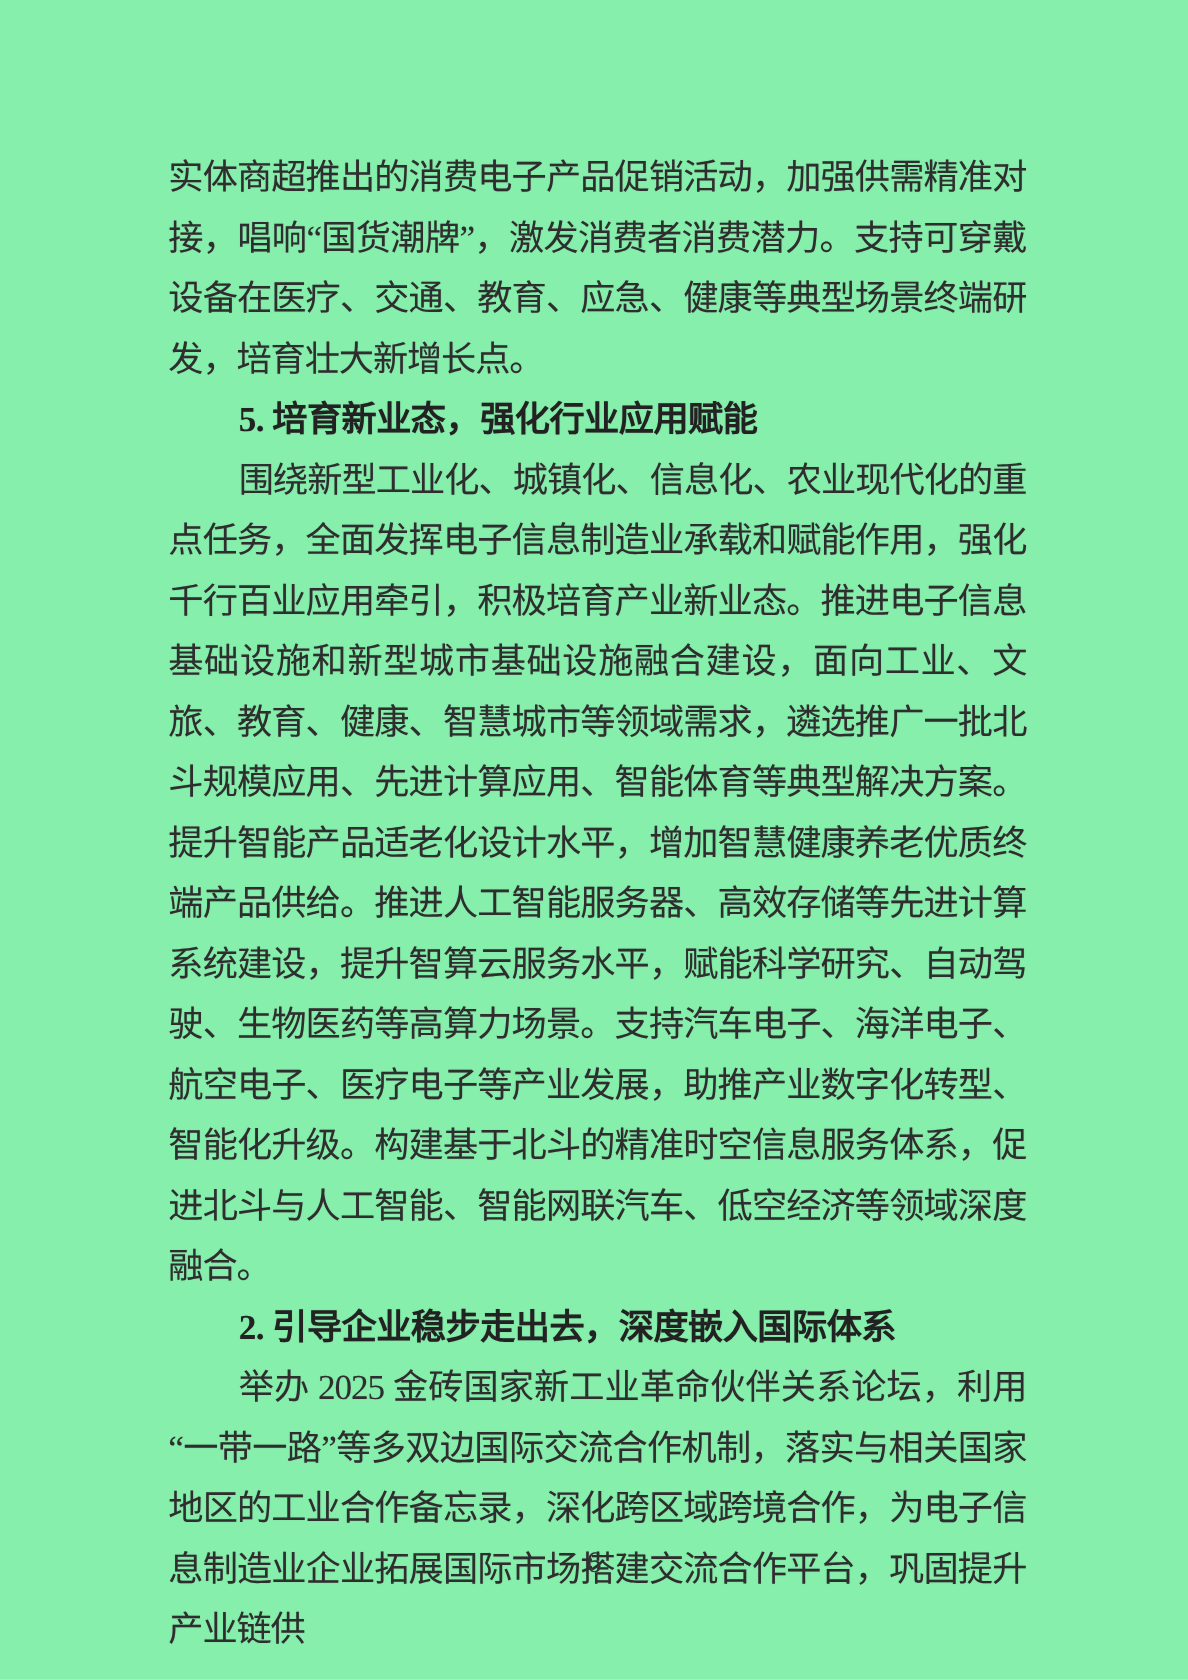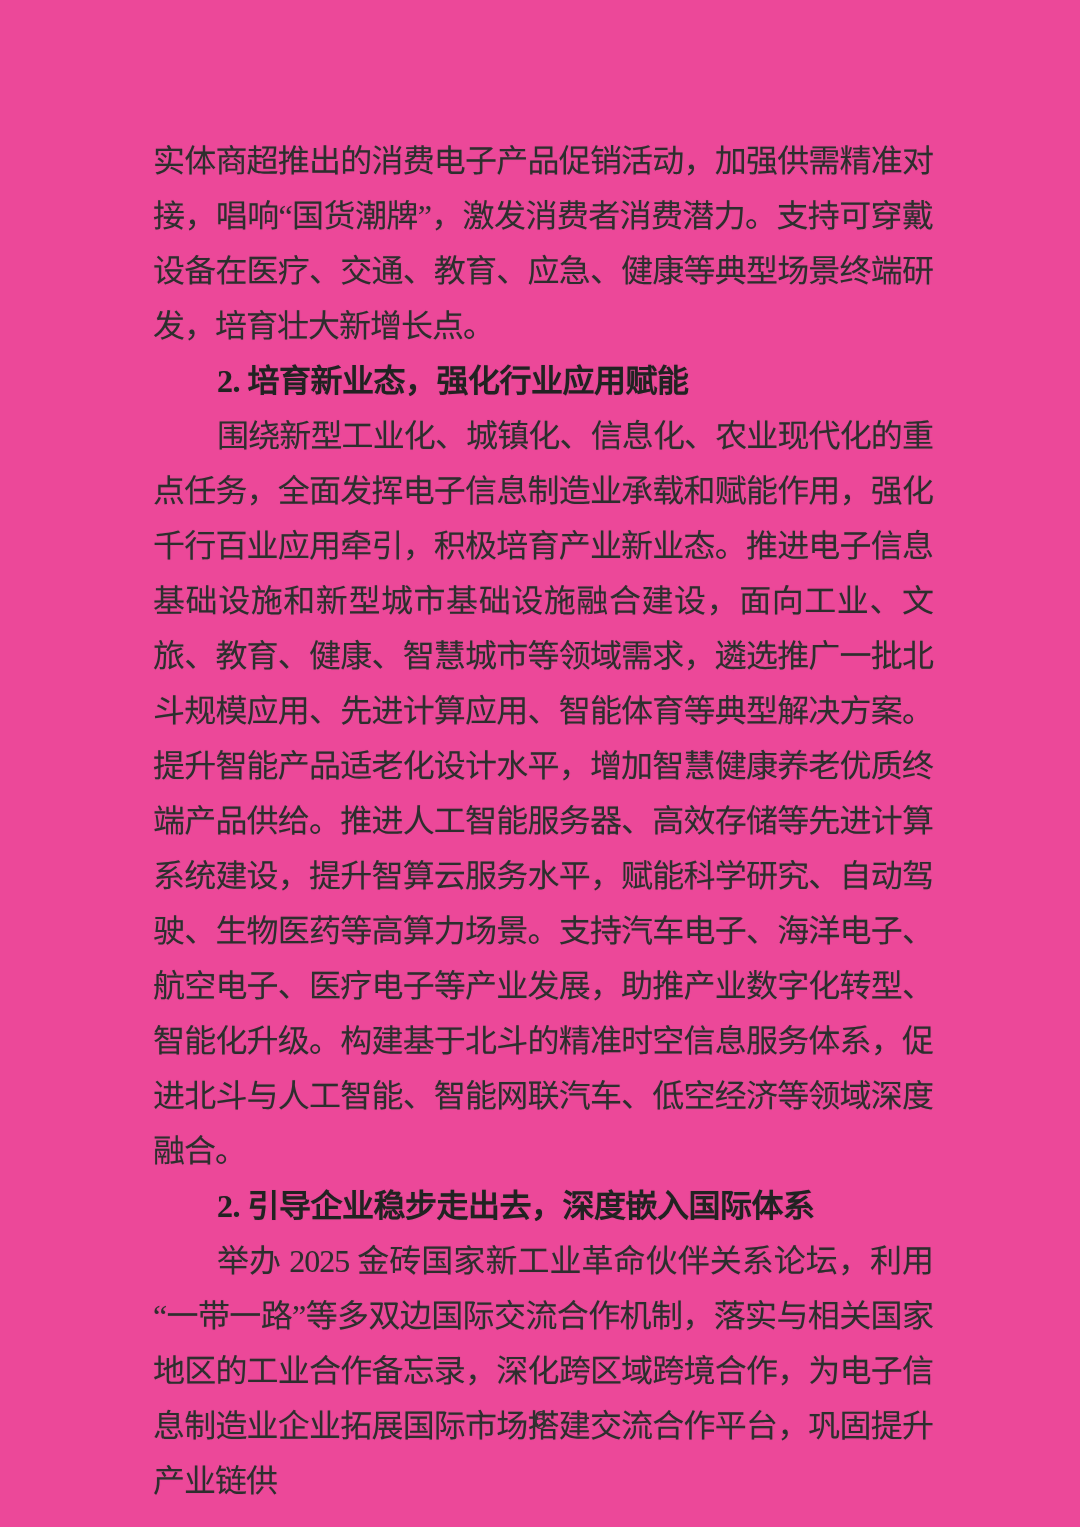--- a/index.html
+++ b/index.html
@@ -10,21 +10,21 @@
     width: 1080px;
     height: 1527px;
     background: #ffffff;
     font-family: "Liberation Serif", "DejaVu Serif", serif;
     color: #2e2e2e;
   }
   .page {
     position: relative;
     width: 1080px;
     height: 1527px;
-    background: #ec4899;
+    background: #86efac;
     overflow: hidden;
   }
   .body-text {
     position: absolute;
     left: 153px;
     top: 134px;
     width: 780px;
   }
   .para {
     margin: 0;
@@ -60,19 +60,19 @@
     color: #333333;
     text-shadow: 0 0 1px rgba(80,80,80,0.3);
   }
 </style>
 </head>
 <body>
 
 <div class="page">
   <div class="body-text">
     <p class="para no-indent">实体商超推出的消费电子产品促销活动，加强供需精准对接，唱响“国货潮牌”，激发消费者消费潜力。支持可穿戴设备在医疗、交通、教育、应急、健康等典型场景终端研发，培育壮大新增长点。</p>
-    <h3 class="heading">2. 培育新业态，强化行业应用赋能</h3>
+    <h3 class="heading">5. 培育新业态，强化行业应用赋能</h3>
     <p class="para">围绕新型工业化、城镇化、信息化、农业现代化的重点任务，全面发挥电子信息制造业承载和赋能作用，强化千行百业应用牵引，积极培育产业新业态。推进电子信息基础设施和新型城市基础设施融合建设，面向工业、文旅、教育、健康、智慧城市等领域需求，遴选推广一批北斗规模应用、先进计算应用、智能体育等典型解决方案。提升智能产品适老化设计水平，增加智慧健康养老优质终端产品供给。推进人工智能服务器、高效存储等先进计算系统建设，提升智算云服务水平，赋能科学研究、自动驾驶、生物医药等高算力场景。支持汽车电子、海洋电子、航空电子、医疗电子等产业发展，助推产业数字化转型、智能化升级。构建基于北斗的精准时空信息服务体系，促进北斗与人工智能、智能网联汽车、低空经济等领域深度融合。</p>
     <h3 class="heading">2. 引导企业稳步走出去，深度嵌入国际体系</h3>
     <p class="para">举办 2025 金砖国家新工业革命伙伴关系论坛，利用“一带一路”等多双边国际交流合作机制，落实与相关国家地区的工业合作备忘录，深化跨区域跨境合作，为电子信息制造业企业拓展国际市场搭建交流合作平台，巩固提升产业链供</p>
   </div>
   <div class="page-number">6</div>
 </div>
 
 </body></html>

